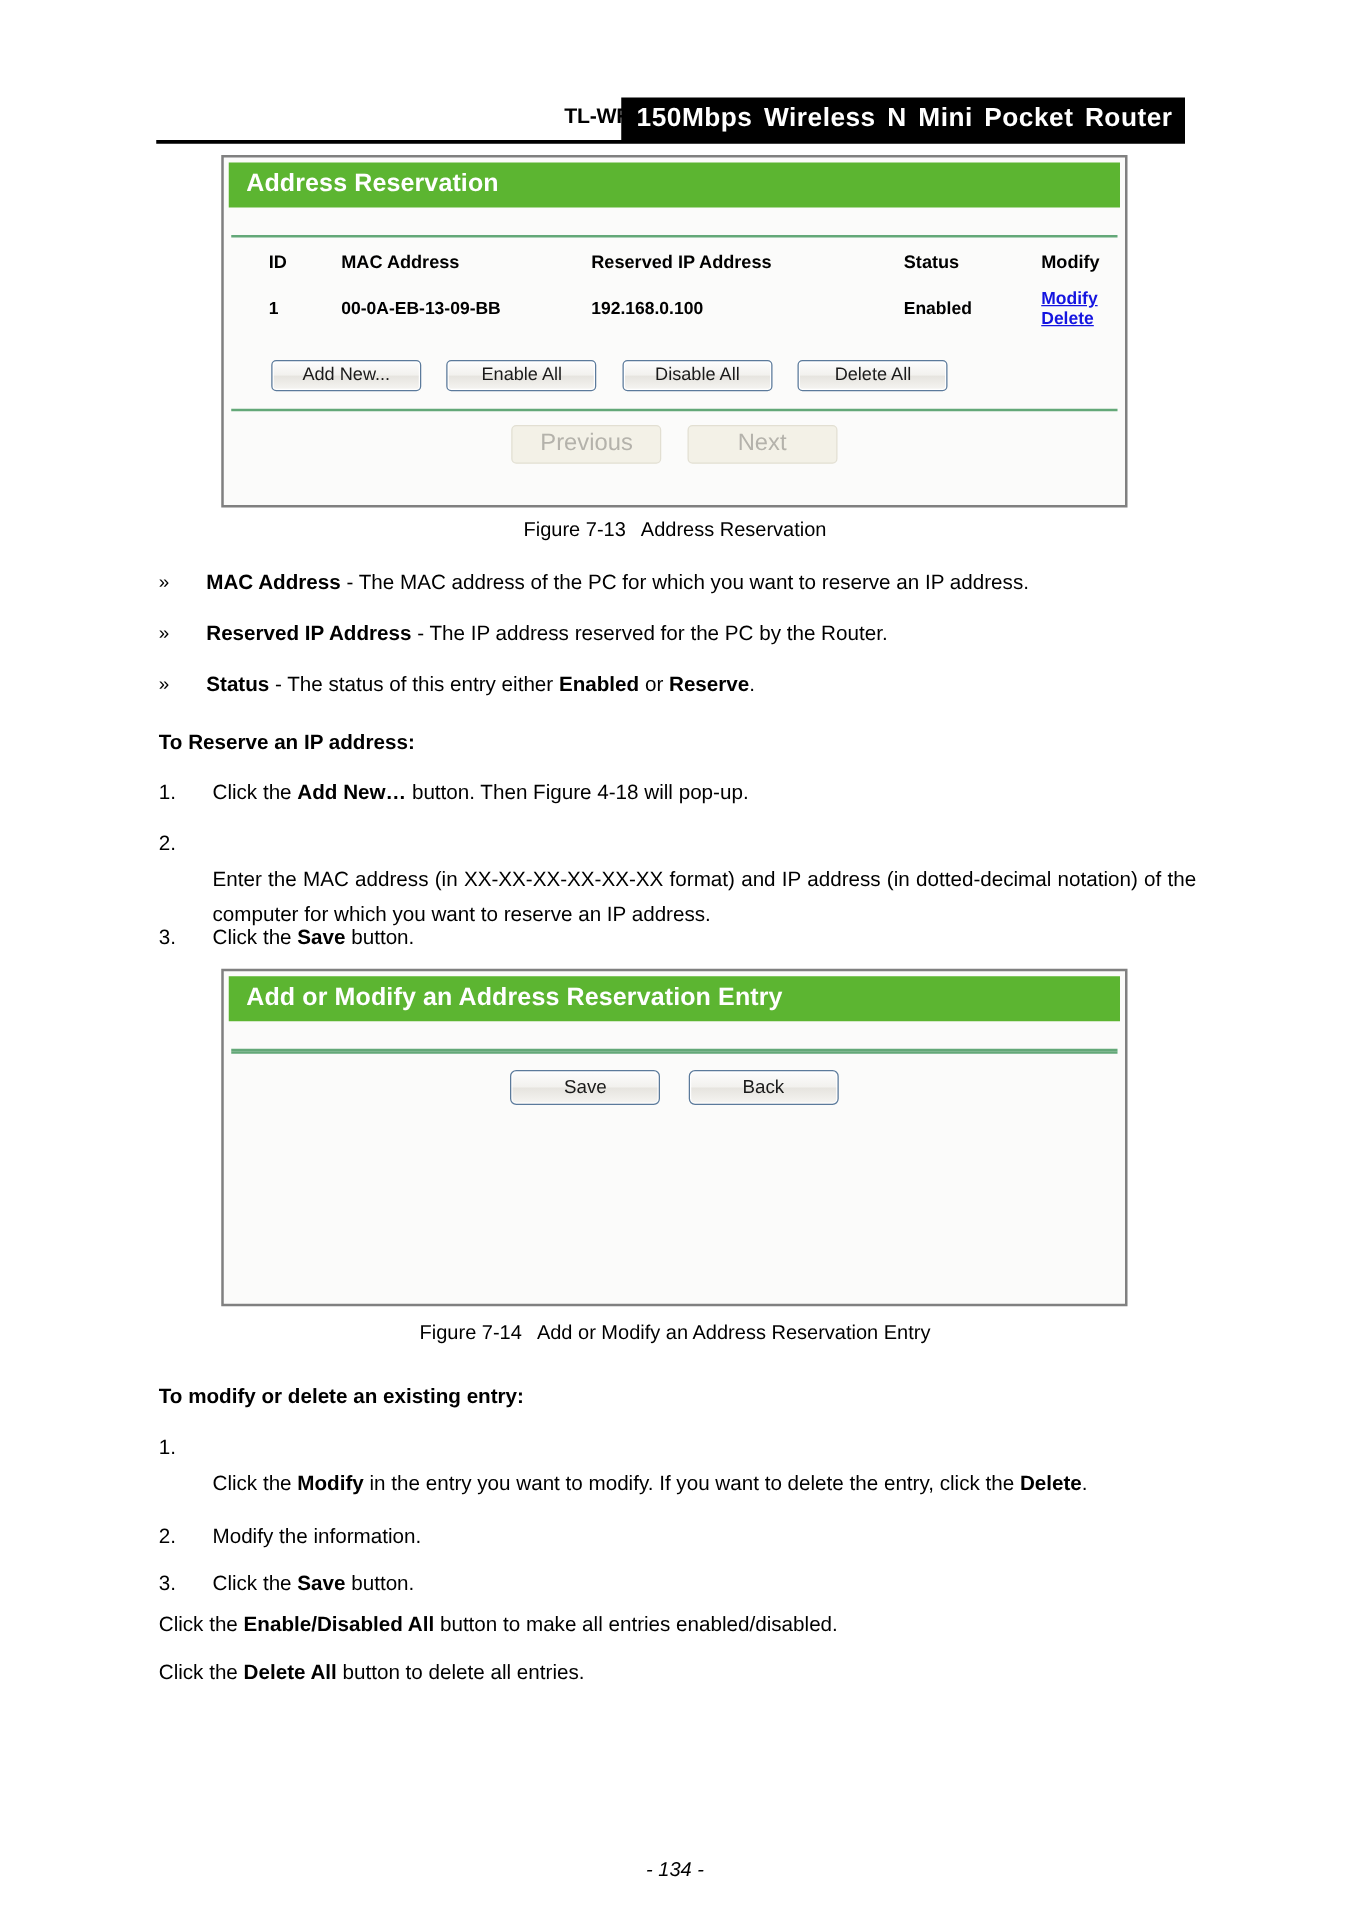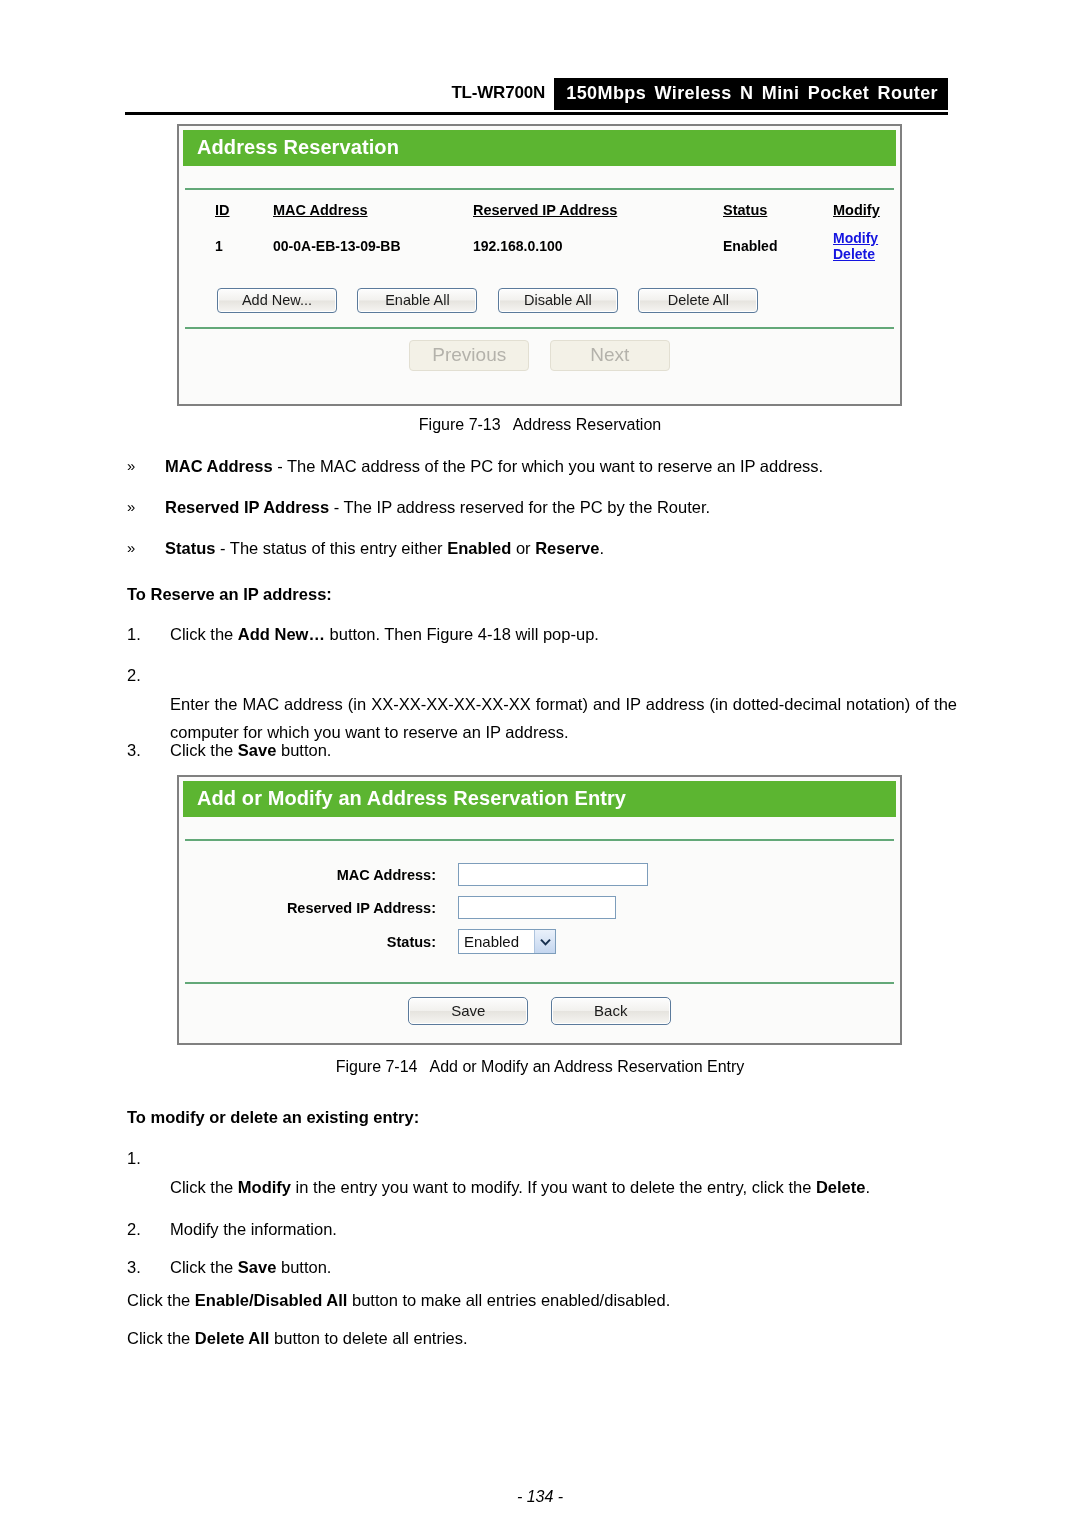--- a/index.html
+++ b/index.html
@@ -32,21 +32,21 @@
     font-weight: bold;
     letter-spacing: -0.2px;
     white-space: nowrap;
   }
   .hdr-banner {
     position: absolute;
     right: 0;
     top: -4px;
     background: #000000;
     color: #ffffff;
-    font-size: 18px;
+    font-size: 21px;
     font-weight: bold;
     padding: 5px 10px 6px 12px;
     white-space: nowrap;
     letter-spacing: 0.4px;
     word-spacing: 3px;
   }
   .hdr-rule {
     position: absolute;
     left: 0;
     top: 30px;
@@ -94,21 +94,20 @@
     border-collapse: collapse;
     font-size: 14.5px;
     font-weight: bold;
     table-layout: fixed;
   }
   .res-table th {
     text-align: left;
     padding: 12px 0 8px 0;
     font-weight: bold;
     font-size: 14.5px;
-    text-decoration: underline;
   }
   .res-table td {
     text-align: left;
     padding: 4px 0 8px 0;
     font-size: 14px;
     font-weight: bold;
   }
   .col-id     { width: 58px; padding-left: 32px !important; }
   .col-mac    { width: 200px; }
   .col-ip     { width: 250px; }
@@ -400,41 +399,20 @@
   <span class="num-marker">3.</span>
   <span class="num-text"><span>Click the </span><b>Save</b><span> button.</span></span>
 </div>
 
 <div class="panel" style="left:177px; top:775px; width:725px; height:270px;">
   <div class="panel-inner">
     <div class="panel-title">Add or Modify an Address Reservation Entry</div>
     <div class="panel-gap"></div>
     <div class="green-sep"></div>
 
-    <div class="form-area">
-      <div class="form-row">
-        <span class="form-label">MAC Address:</span>
-        <input class="text-input mac" type="text" value="" style="">
-      </div>
-      <div class="form-row">
-        <span class="form-label">Reserved IP Address:</span>
-        <input class="text-input ip" type="text" value="" style="">
-      </div>
-      <div class="form-row">
-        <span class="form-label">Status:</span>
-        <div class="select-box">
-          <span class="select-value">Enabled</span>
-          <span class="select-arrow">
-            <svg width="11" height="8" viewBox="0 0 11 8">
-                <path d="M1 1.6 L5.5 6.4 L10 1.6" fill="none" stroke="#17304f" stroke-width="2"></path>
-              </svg>
-          </span>
-        </div>
-      </div>
-    </div>
 
     <div class="green-sep"></div>
 
     <div class="form-btn-row">
       <span class="btn">Save</span>
       <span class="btn">Back</span>
     </div>
   </div>
 </div>
 

